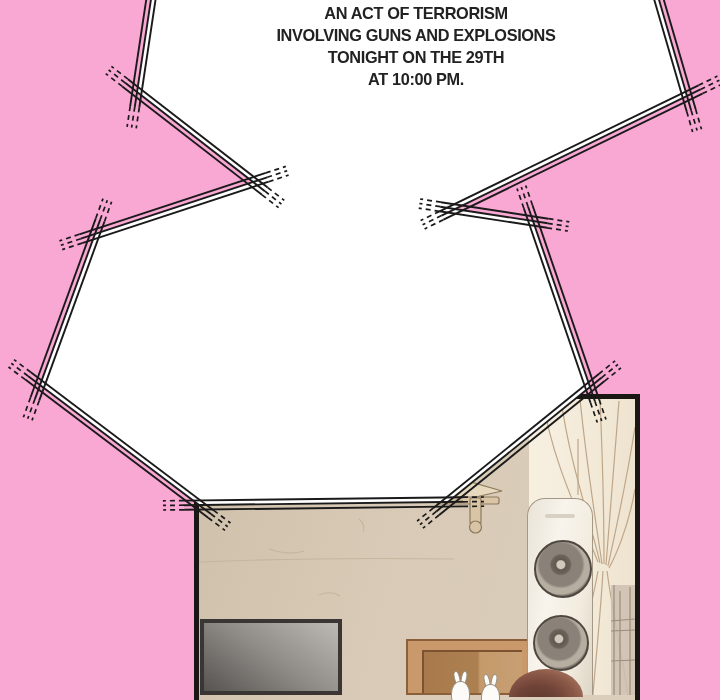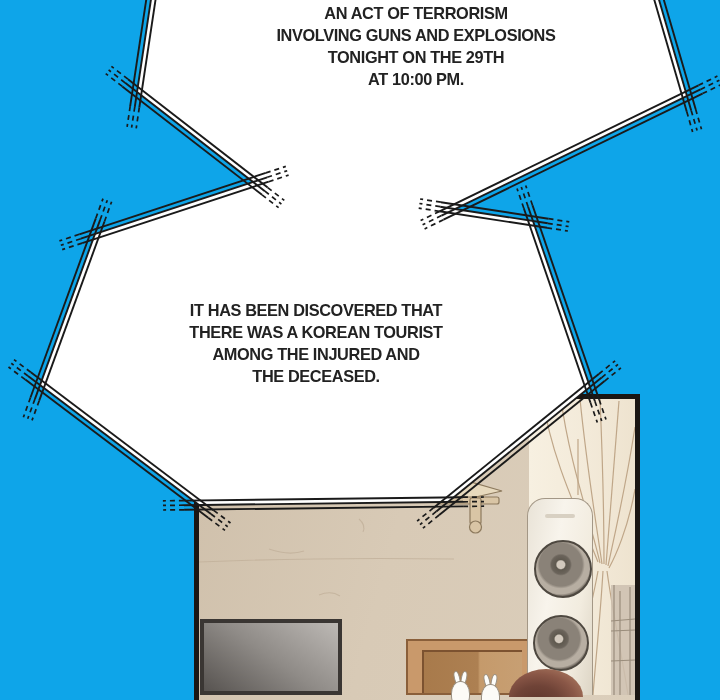--- a/index.html
+++ b/index.html
@@ -1,16 +1,16 @@
 <!DOCTYPE html>
 <html><head>
 <meta charset="utf-8">
 <style>
   html,body{margin:0;padding:0;background:#ffffff;}
-  #canvas{position:relative;width:720px;height:700px;background:#0ea5e9;overflow:hidden;
+  #canvas{position:relative;width:720px;height:700px;background:#f9a8d4;overflow:hidden;
           font-family:"Liberation Sans",sans-serif;}
 
   
   .photo{position:absolute;left:194px;top:394px;width:446px;height:306px;
          box-sizing:border-box;border:5px solid #1a1613;border-bottom:none;
          background:linear-gradient(105deg,#cfc0ab 0%,#d8cab6 45%,#dbcebb 100%);overflow:hidden;}
   .photo *{position:absolute;}
   .curtain{left:330px;top:0;width:106px;height:296px;
            background:linear-gradient(to right,#f7f0e1 0%,#f3ead9 55%,#eee3cf 100%);}
   .lineart{left:0;top:0;width:436px;height:296px;}
@@ -223,20 +223,14 @@
       <line x1="695.6" y1="109.1" x2="658.3" y2="-19.1" stroke="#1a1a1a" stroke-width="1.9"></line>
       <line x1="695.6" y1="109.1" x2="701.5" y2="129.3" stroke="#1a1a1a" stroke-width="1.7" stroke-dasharray="5 4"></line>
     </svg>
 
   <div class="narration" id="narr1">
     <div>AN ACT OF TERRORISM</div>
     <div>INVOLVING GUNS AND EXPLOSIONS</div>
     <div>TONIGHT ON THE 29TH</div>
     <div>AT 10:00 PM.</div>
   </div>
-  <div class="narration" id="narr2">
-    <div>IT HAS BEEN DISCOVERED THAT</div>
-    <div>THERE WAS A KOREAN TOURIST</div>
-    <div>AMONG THE INJURED AND</div>
-    <div>THE DECEASED.</div>
-  </div>
 
 </div>
 
 </body></html>

